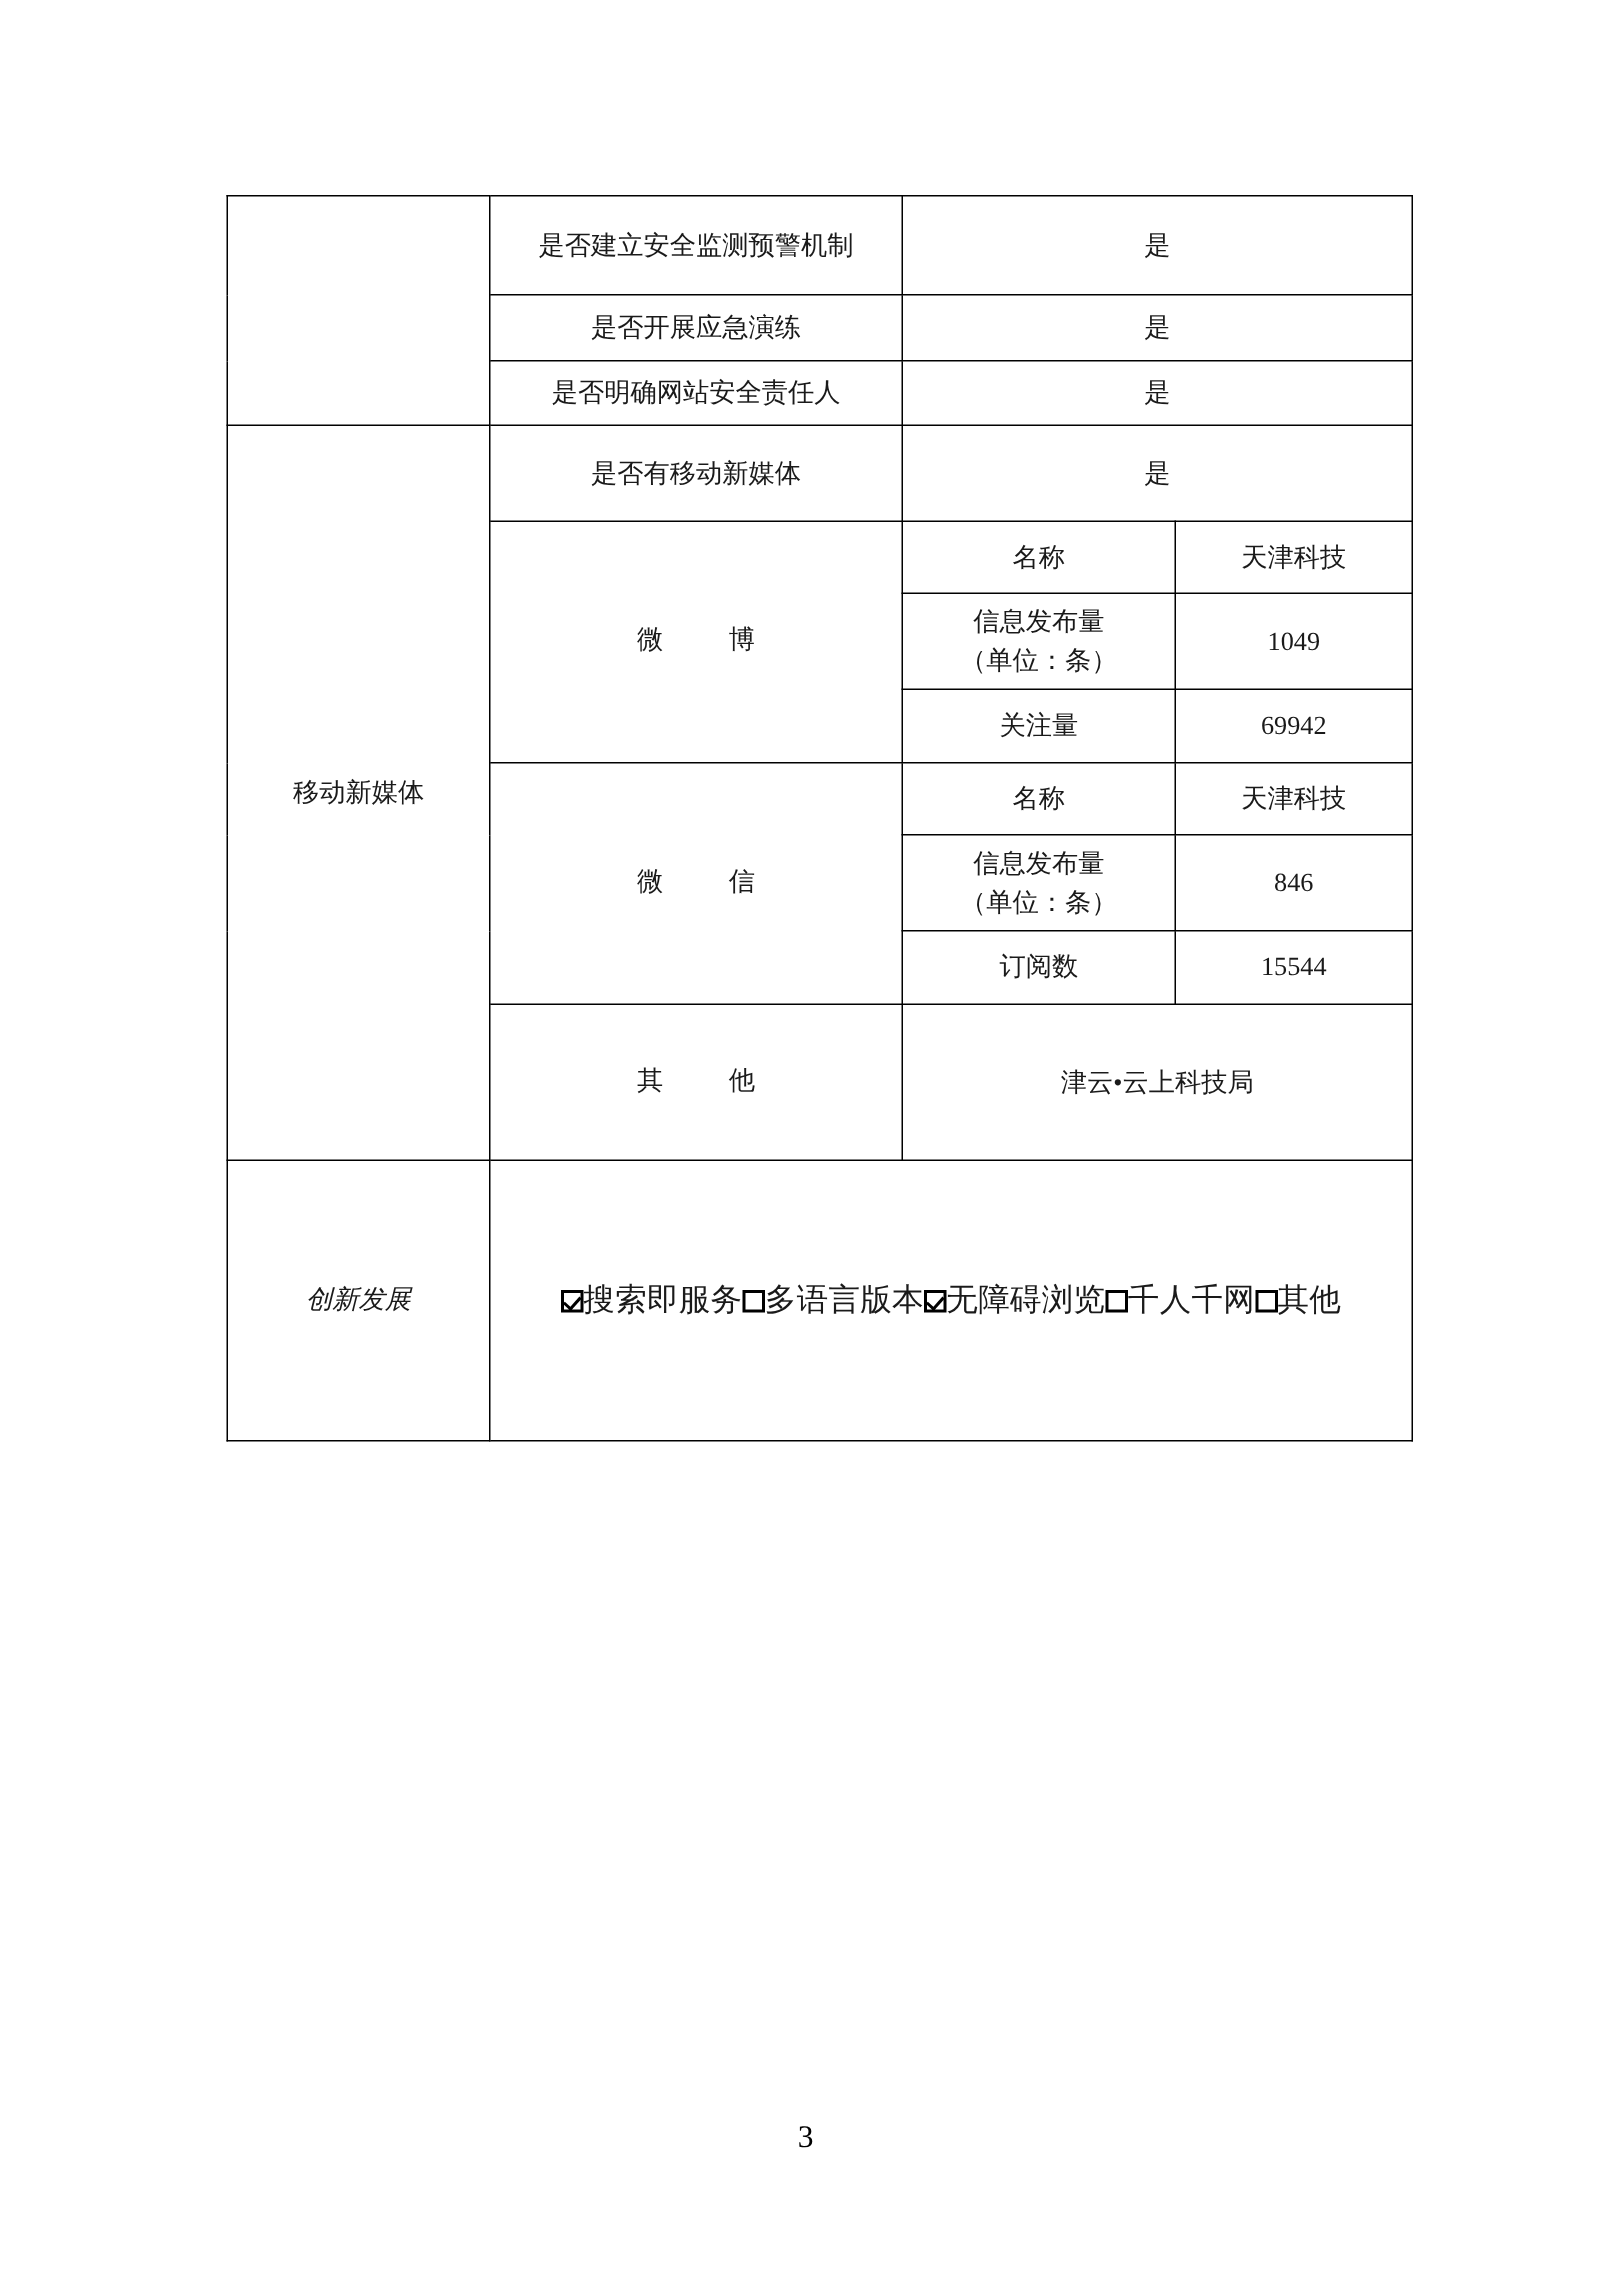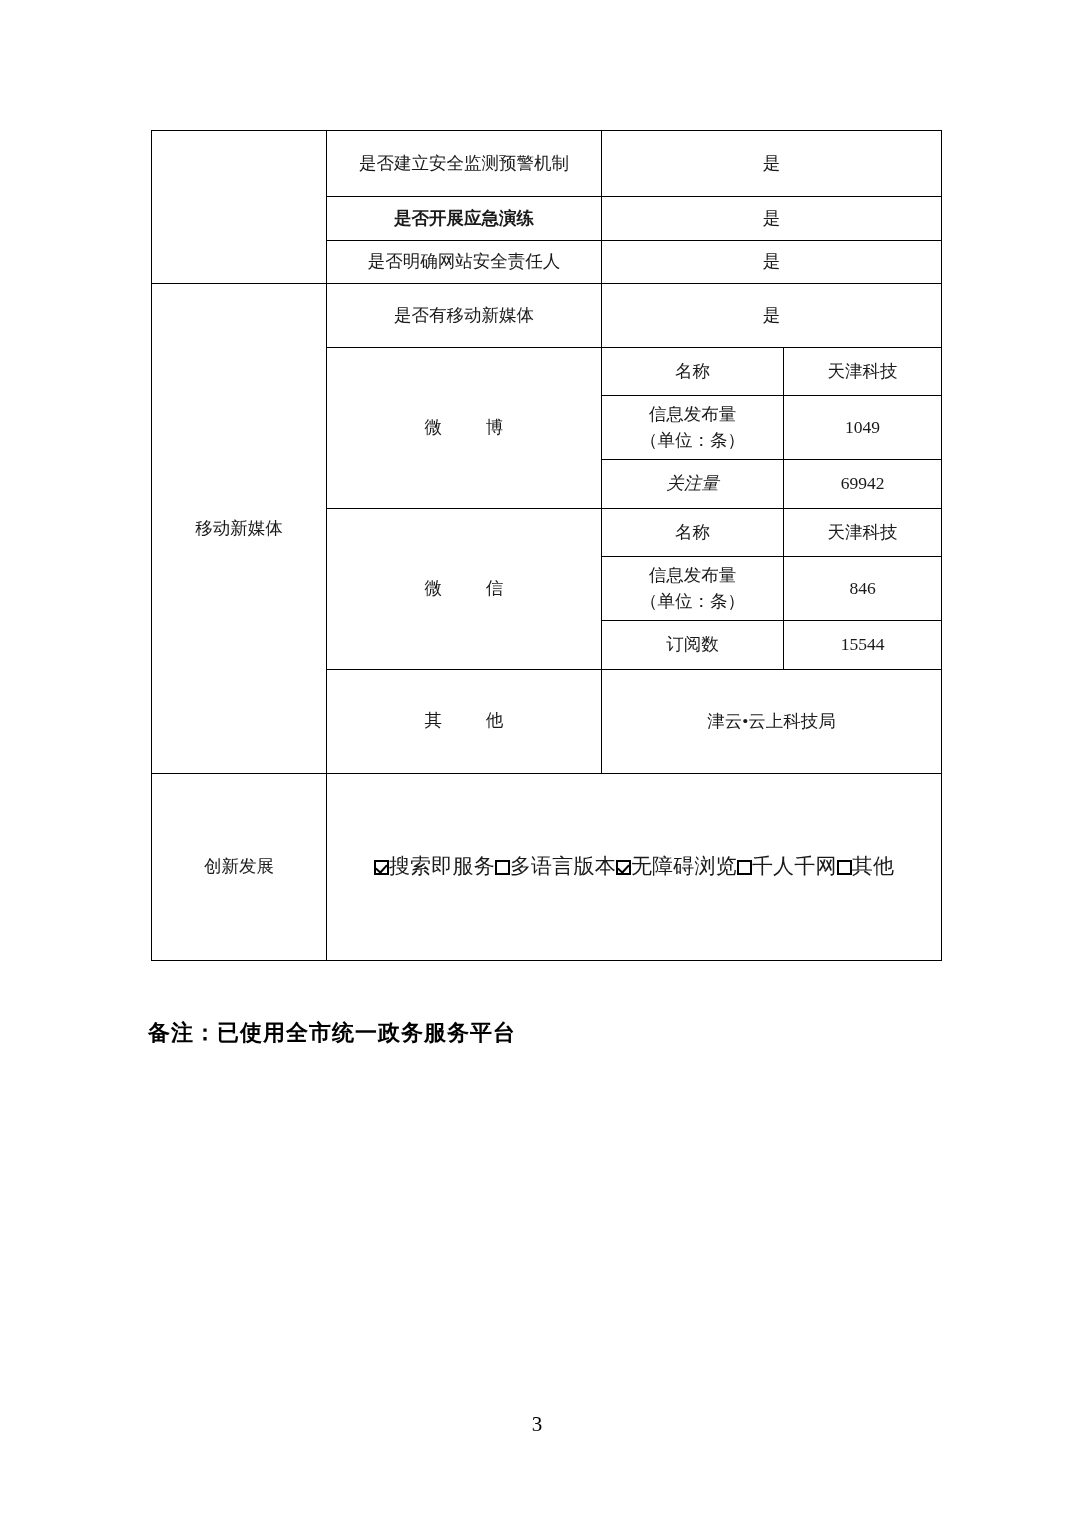--- a/index.html
+++ b/index.html
@@ -125,21 +125,21 @@
         <col class="c4">
     </colgroup>
     <tbody>
 
       <tr>
         <td rowspan="3"></td>
         <td style="height:65px;">是否建立安全监测预警机制</td>
         <td colspan="2">是</td>
       </tr>
       <tr>
-        <td style="height:43px;font-weight:bold;">是否开展应急演练</td>
+        <td style="height:43px;">是否开展应急演练</td>
         <td colspan="2">是</td>
       </tr>
       <tr>
         <td style="height:42px;margin-top:34px;">是否明确网站安全责任人</td>
         <td colspan="2">是</td>
       </tr>
 
       <tr>
         <td rowspan="8" class="sec-label">移动新媒体</td>
         <td style="height:63px;">是否有移动新媒体</td>
@@ -154,21 +154,21 @@
         <td>天津科技</td>
       </tr>
       <tr>
         <td style="height:63px;">
           <span>信息发布量</span><br>
           <span>（单位：条）</span>
         </td>
         <td>1049</td>
       </tr>
       <tr>
-        <td style="height:48px;font-style:italic;">关注量</td>
+        <td style="height:48px;">关注量</td>
         <td>69942</td>
       </tr>
 
       <tr>
         <td rowspan="3">
           <span class="spaced">微 信</span>
         </td>
         <td style="height:47px;">名称</td>
         <td>天津科技</td>
       </tr>
@@ -185,26 +185,25 @@
       </tr>
 
       <tr>
         <td style="height:103px;">
           <span class="spaced">其 他</span>
         </td>
         <td colspan="2">津云•云上科技局</td>
       </tr>
 
       <tr>
-        <td class="innov-label" style="height:186px;">创新发展</td>
+        <td class="innov-label" style="height:186px;font-style:italic;">创新发展</td>
         <td class="innov-content" colspan="3">
           <div class="checkline" id="innovation-options"><span class="chk-item"><span class="box checked"></span><span class="chk-label">搜索即服务</span></span><span class="chk-item"><span class="box"></span><span class="chk-label">多语言版本</span></span><span class="chk-item"><span class="box checked"></span><span class="chk-label">无障碍浏览</span></span><span class="chk-item"><span class="box"></span><span class="chk-label">千人千网</span></span><span class="chk-item"><span class="box"></span><span class="chk-label">其他</span></span></div>
         </td>
       </tr>
 
     </tbody>
   </table>
 
-  <div class="remark">备注：已使用全市统一政务服务平台</div>
 
   <div class="pageno">3</div>
 
 </div>
 
 </body></html>

